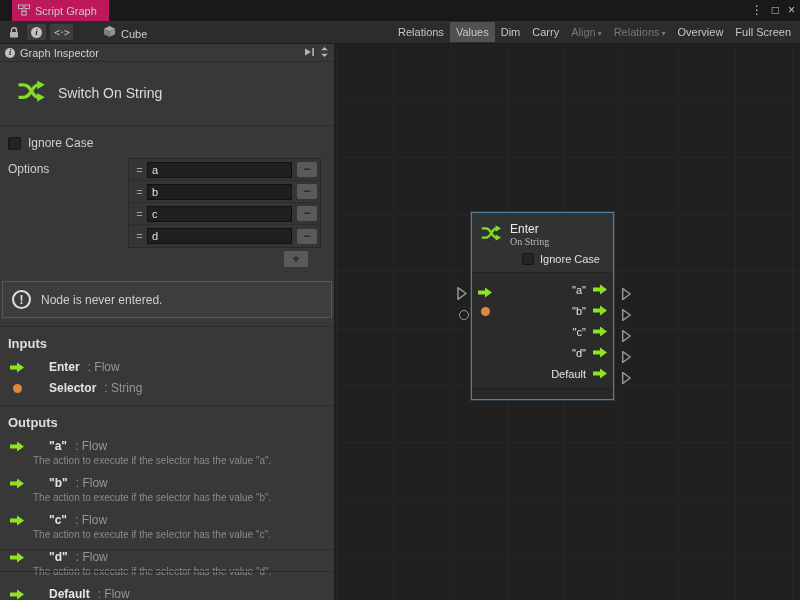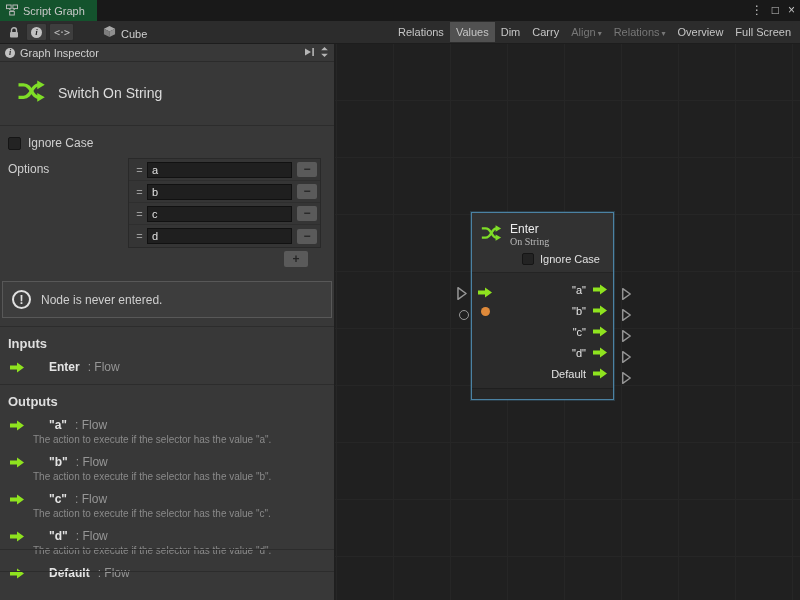--- a/index.html
+++ b/index.html
@@ -6,21 +6,21 @@
   html,body { width: 800px; height: 600px; }
   body {
     position: relative; background: #282828; overflow: hidden;
     font-family: "Liberation Sans", sans-serif; color: #c8c8c8;
     -webkit-font-smoothing: antialiased;
   }
 
   
   .tabbar { position: absolute; top:0; left:0; right:0; height:21px; background:#191919; }
   .tab {
-    position:absolute; left:0; top:0; height:21px; background:#14532d;
+    position:absolute; left:12px; top:0; height:21px; background:#be185d;
     display:flex; align-items:center; gap:5px; padding:0 12px 0 6px;
     font-size:11px; color:#c8c8c8;
   }
   .win-controls { position:absolute; right:5px; top:0; height:21px; display:flex; gap:9px; align-items:center; }
   .win-controls span { font-size:12px; color:#c4c4c4; line-height:21px; }
 
   
   .toolbar {
     position:absolute; top:21px; left:0; right:0; height:23px;
     background:#2c2c2c; border-bottom:1px solid #1d1d1d;
@@ -271,20 +271,25 @@
 
   <div class="sep"></div>
   <div class="section-head">Inputs</div>
 
   <div class="port-row">
     <svg class="arrow-svg" width="15" height="11" viewBox="0 0 15 11">
         <path d="M0 3.5 H7 V0.5 L14 5.5 L7 10.5 V7.5 H0 Z" fill="#8FE31F"></path>
       </svg>
     <span class="port-name">Enter</span>
     <span class="port-type">: Flow</span>
+  </div>
+  <div class="port-row">
+    <span class="dot"></span>
+    <span class="port-name">Selector</span>
+    <span class="port-type">: String</span>
   </div>
 
   <div class="sep" style="margin-top:9px;"></div>
   <div class="section-head">Outputs</div>
 
   <div class="port-row">
     <svg class="arrow-svg" width="15" height="11" viewBox="0 0 15 11">
         <path d="M0 3.5 H7 V0.5 L14 5.5 L7 10.5 V7.5 H0 Z" fill="#8FE31F"></path>
       </svg>
     <span class="port-name">"a"</span>

